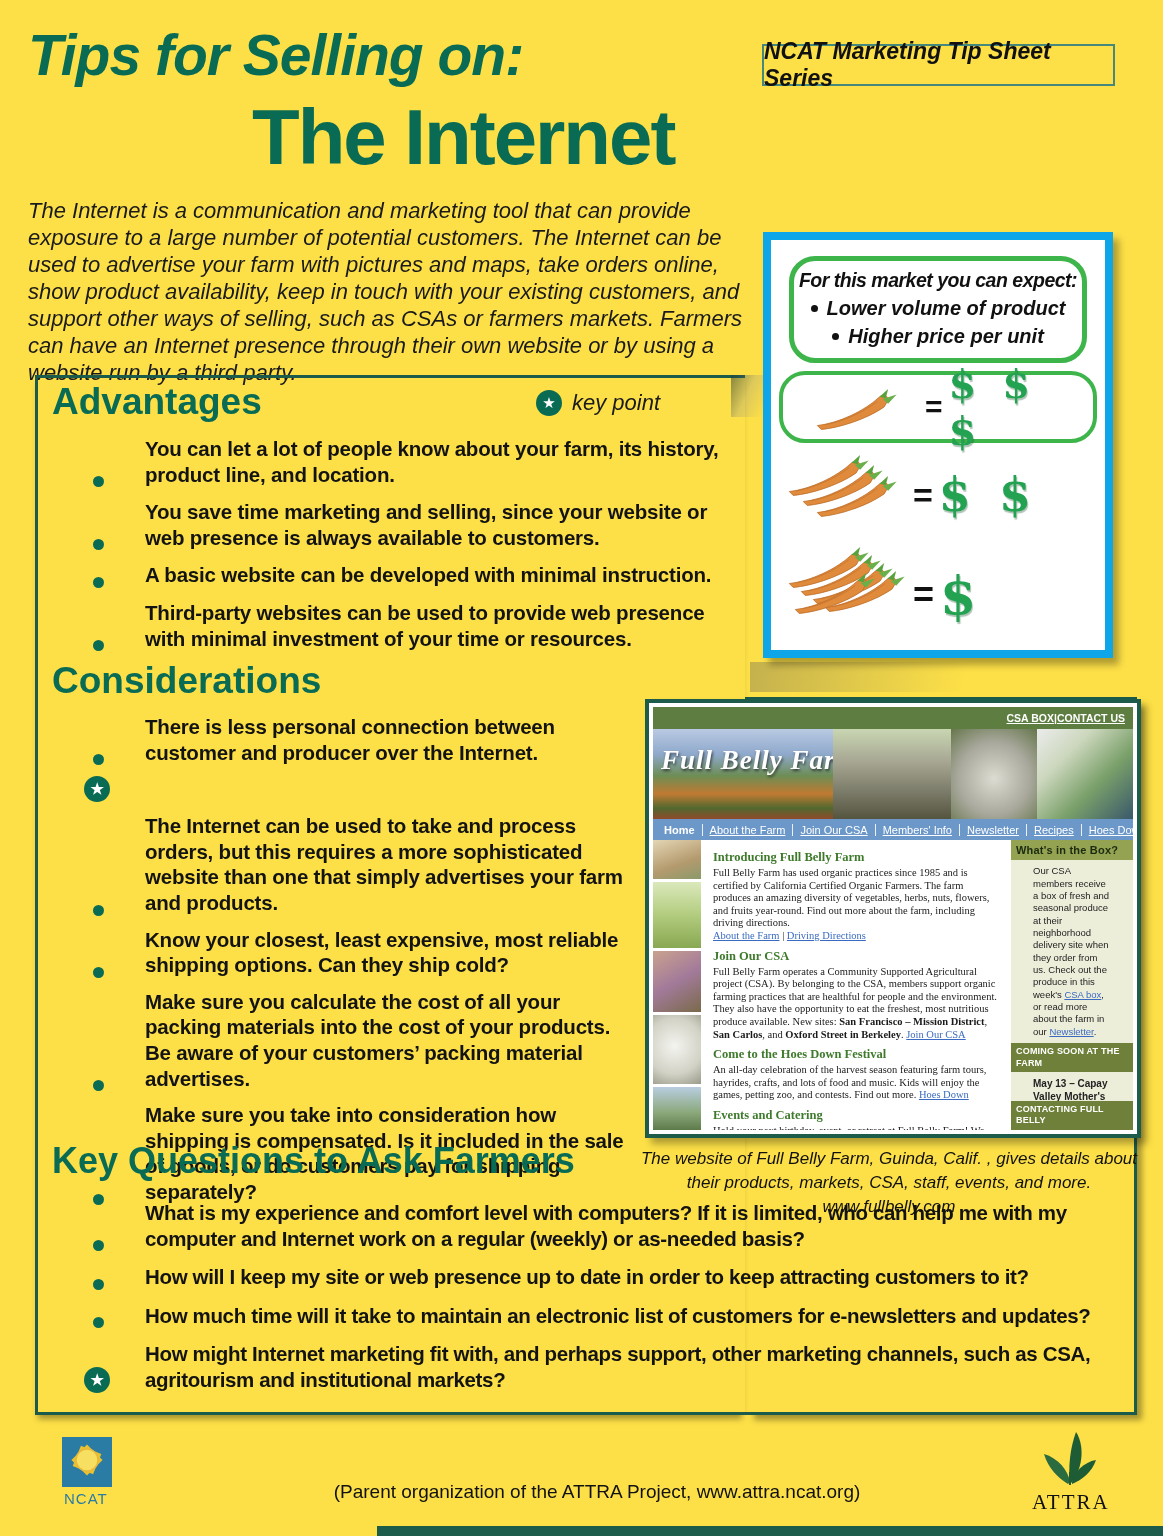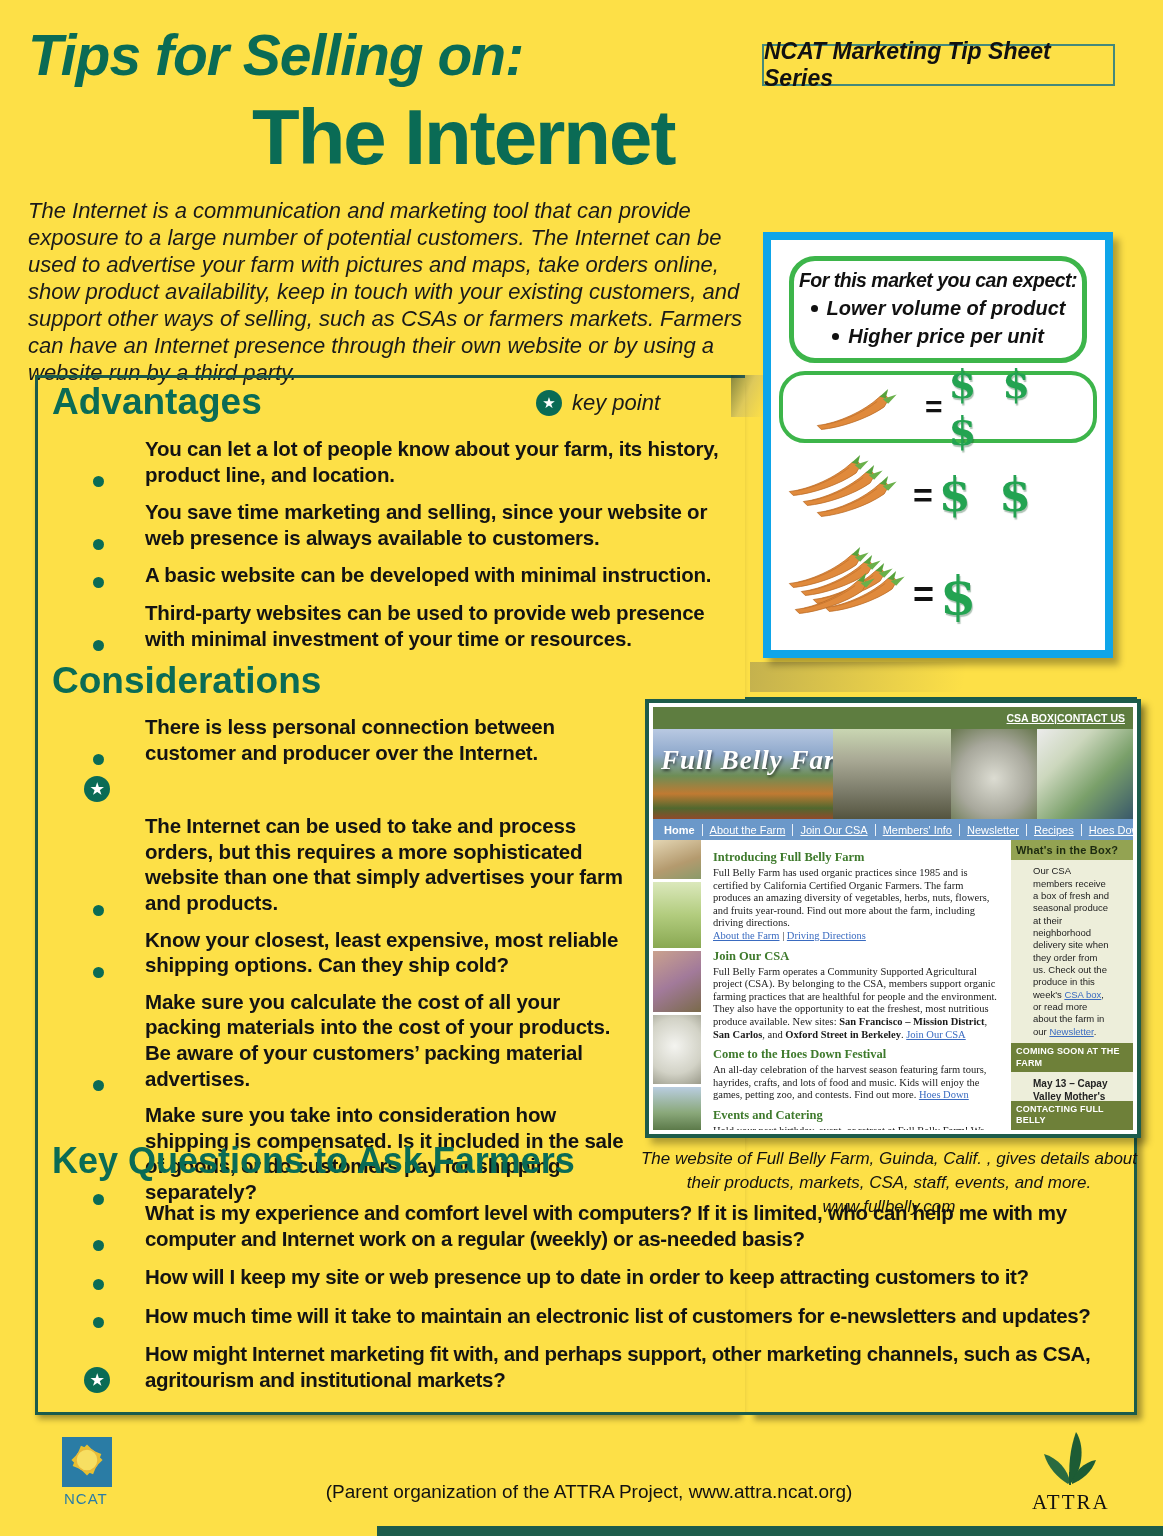--- a/index.html
+++ b/index.html
@@ -119,21 +119,21 @@
   .ev-title { font-weight:bold; font-size:10px; margin-top:6px; }
   .band-bottom { position:absolute; bottom:0; left:0; right:0;margin-top:8px; }
 
   .caption { left:640px; top:1147px; width:498px; font-size:17px; font-style:italic;
              line-height:1.4; text-align:center; color:#111; }
 
   
   .ncat-logo { left:62px; top:1437px; }
   .ncat-label { left:64px; top:1490px; font-size:15px; letter-spacing:1px; color:#2a7ca5; }
   .f1 { left:140px; top:1452px; width:890px; text-align:center; font-size:19px; color:#111; }
-  .f2 { left:144px; top:1481px; width:890px; text-align:center; font-size:19px; color:#111; }
+  .f2 { left:152px; top:1481px; width:890px; text-align:center; font-size:19px; color:#111; }
   .attra-logo { left:1032px; top:1428px; }
   .attra-label { left:1032px; top:1490px; width:76px; text-align:center;
                  font-family:"Liberation Serif",serif; font-size:21px; letter-spacing:2px; color:#111; }
   .bottombar { left:377px; top:1526px; width:786px; height:10px; background:#1d5c4b; }
 </style>
 </head>
 <body>
 
 <svg width="0" height="0" style="position:absolute">
   <defs>

